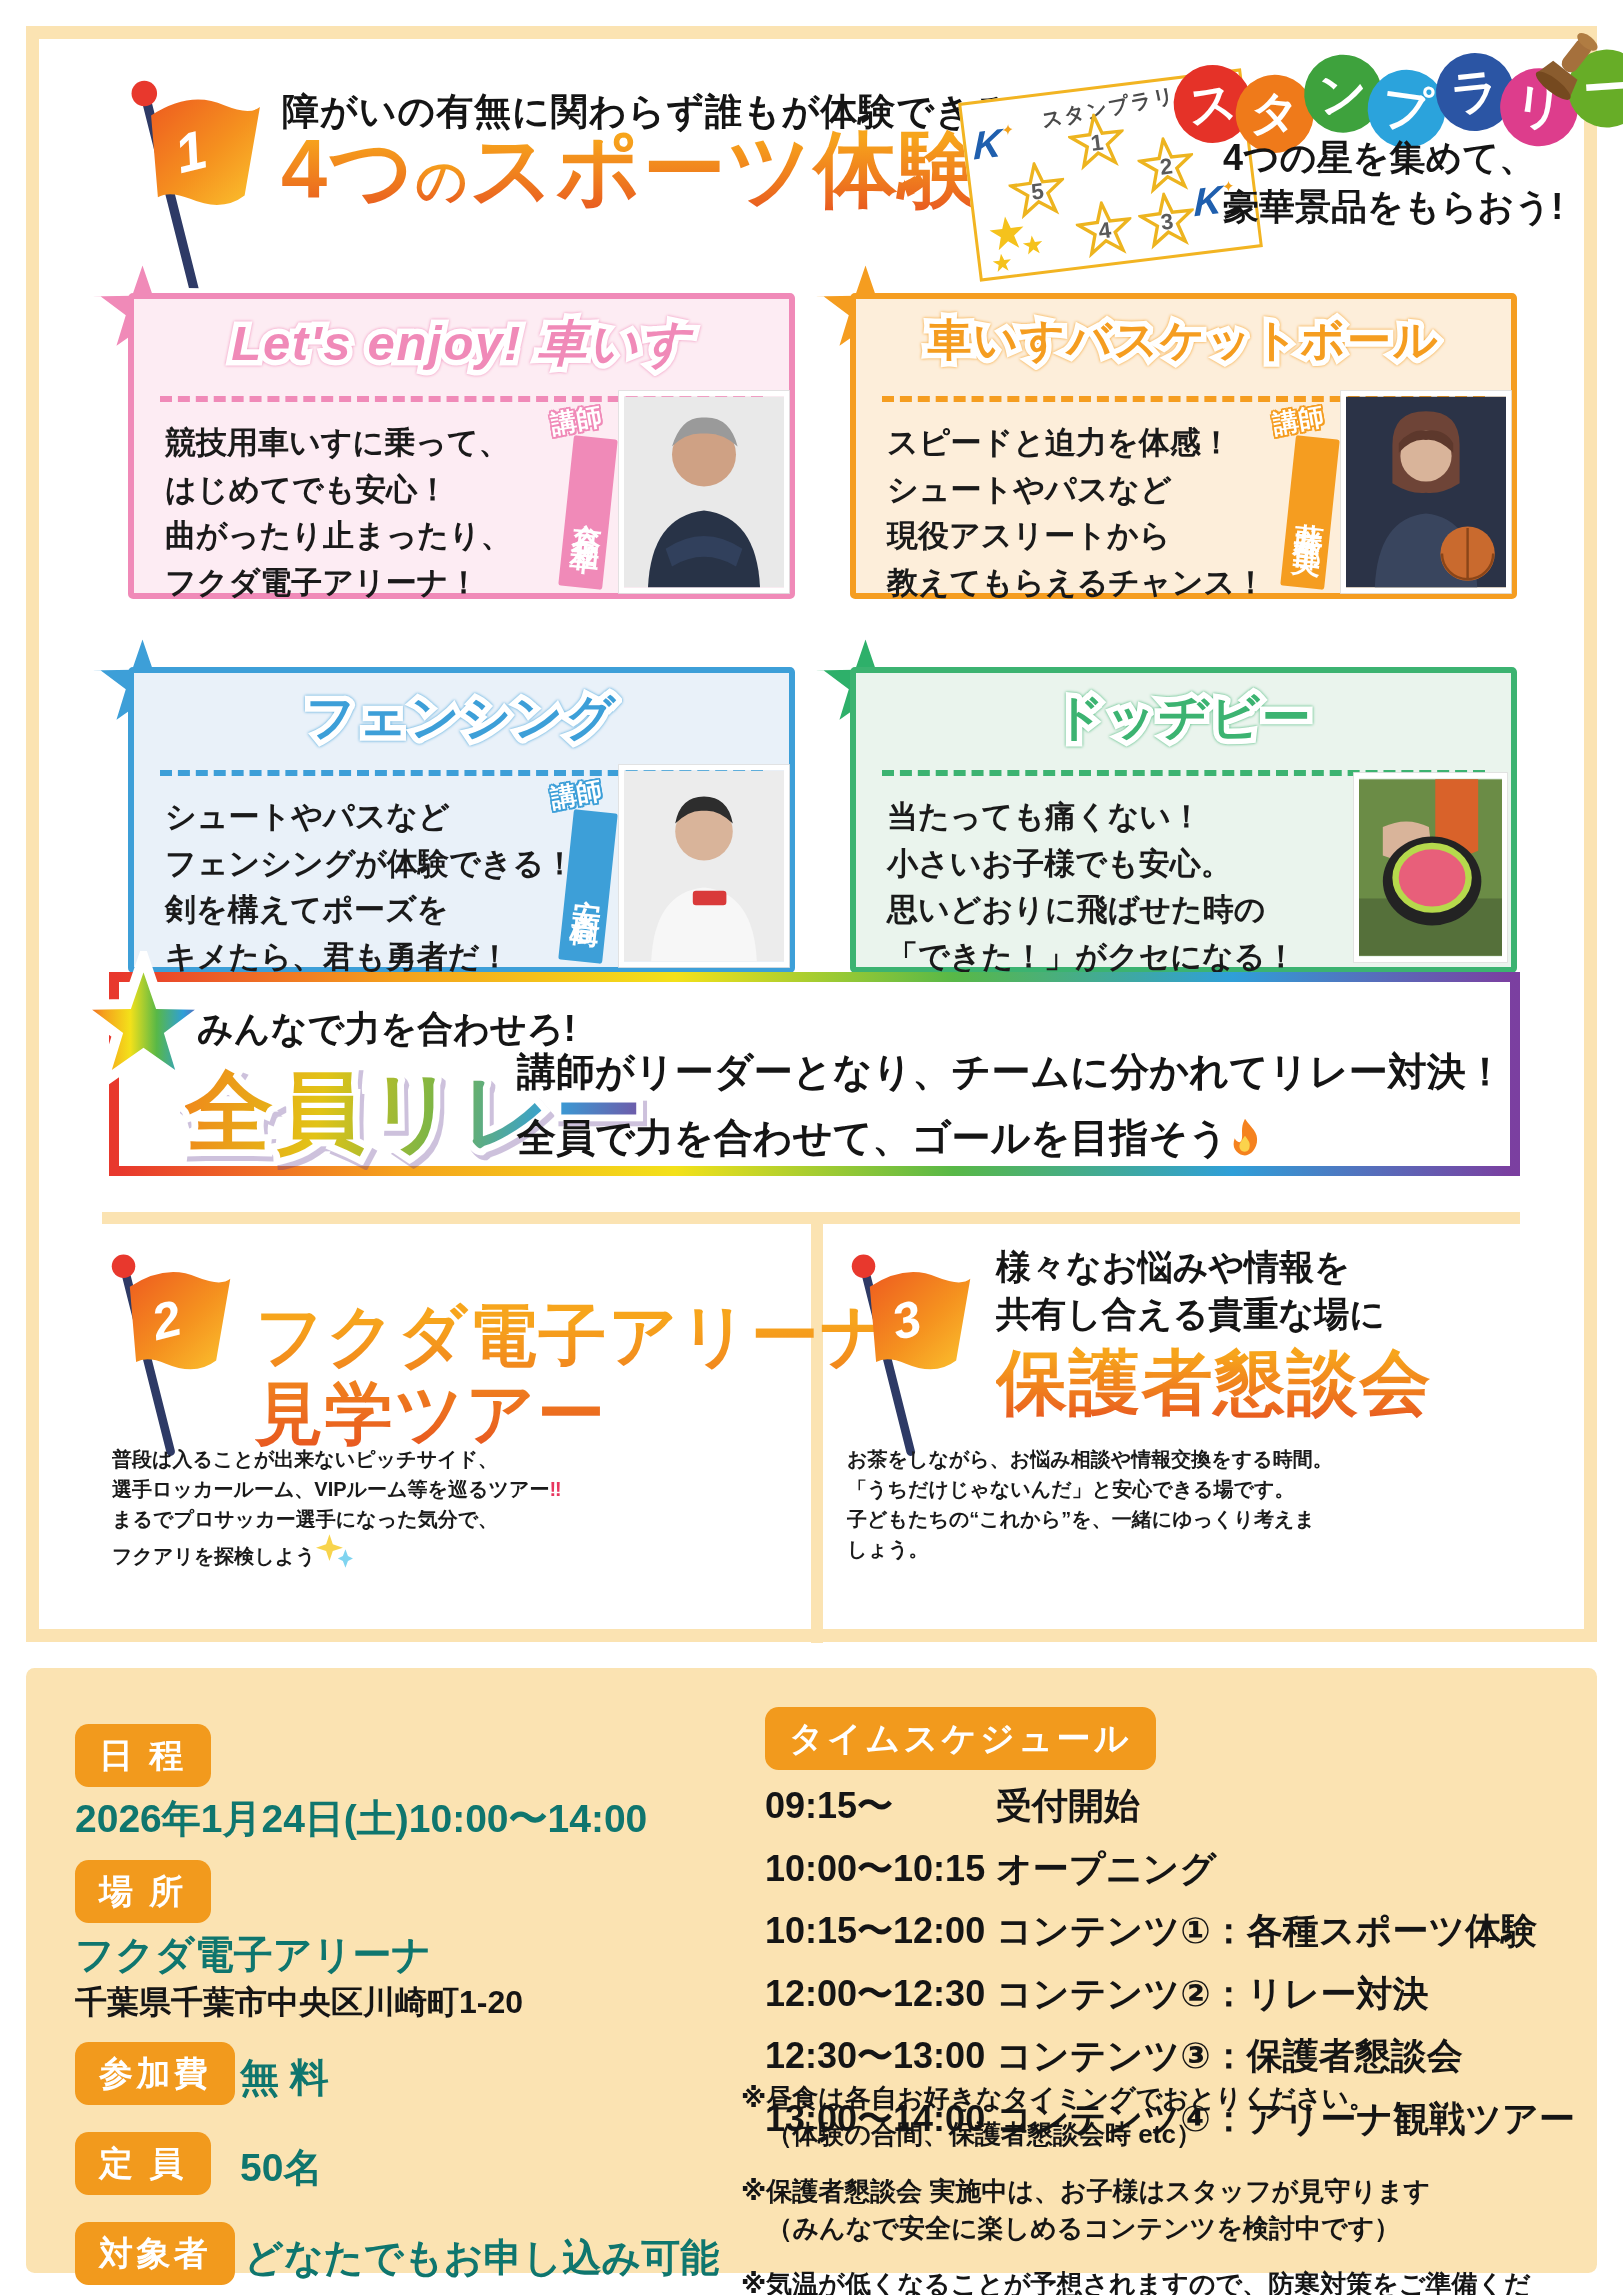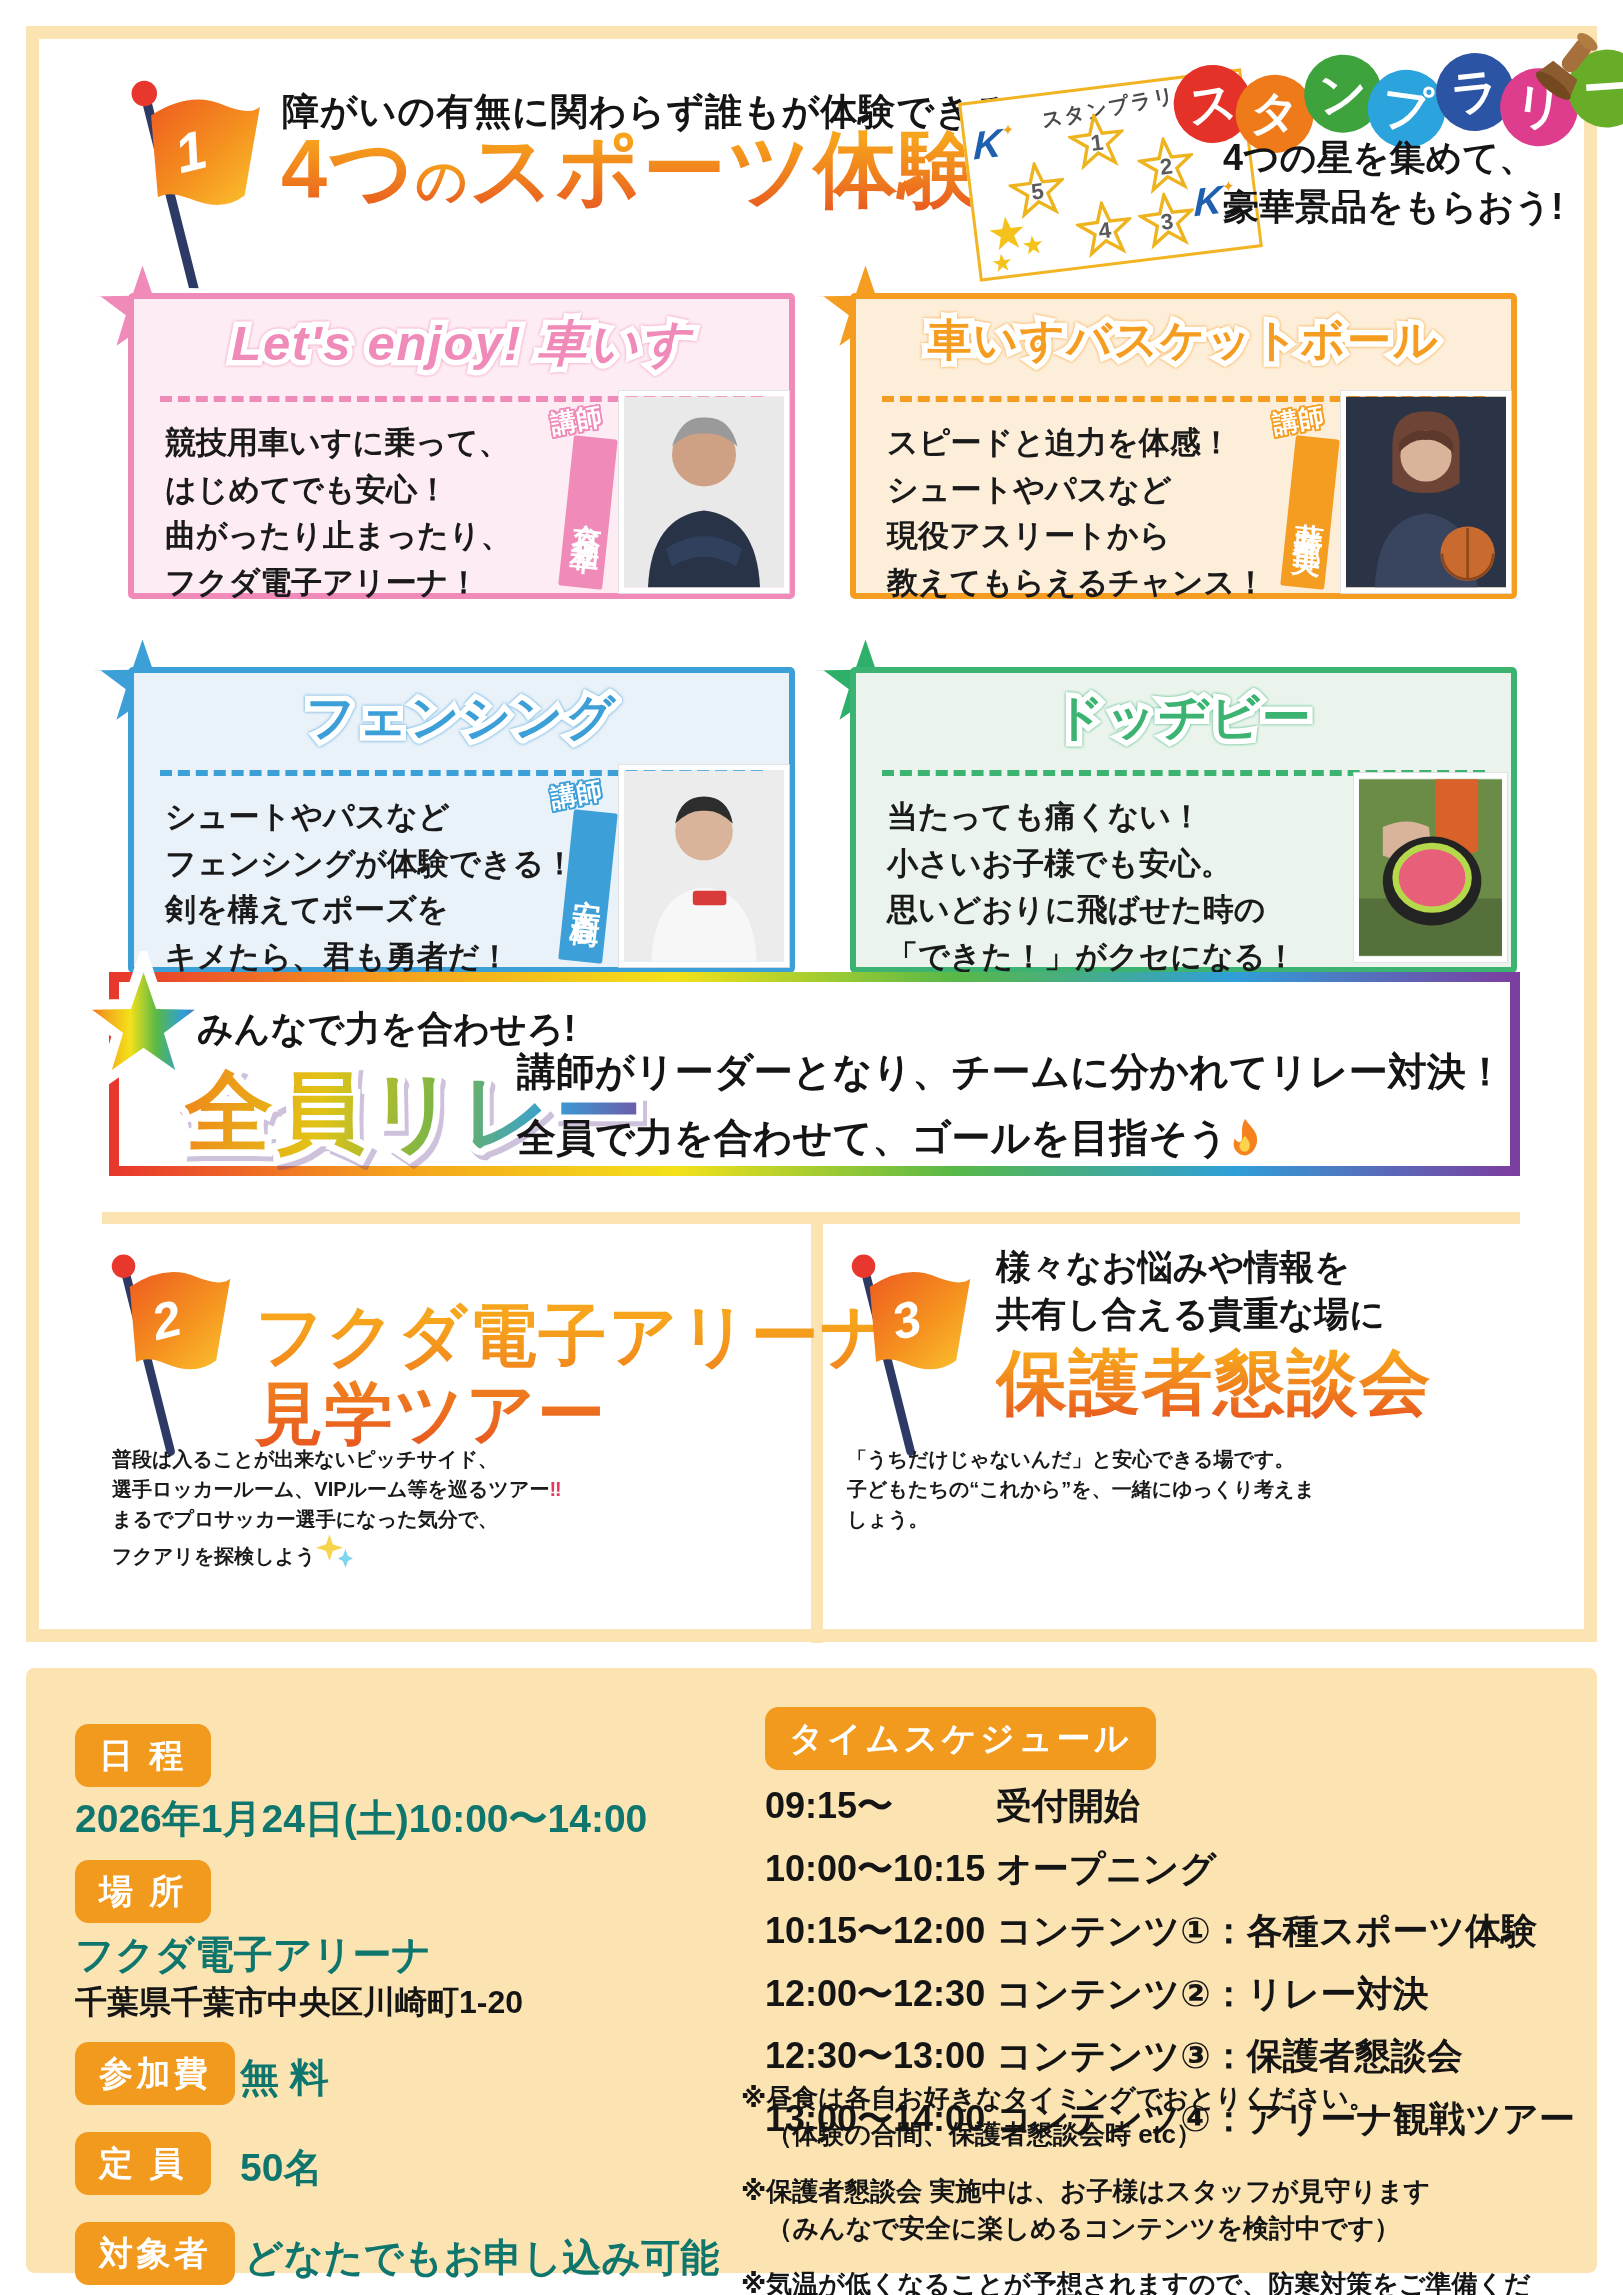--- a/index.html
+++ b/index.html
@@ -312,20 +312,21 @@
     <circle cx="58" cy="32" r="15" fill="#e8382d"></circle>
     <path d="M66 58 Q112 28 152 46 Q182 58 194 48 L176 152 Q150 172 112 156 Q88 146 74 154 Z" fill="url(#flagGrad)"></path>
     <text x="118" y="122" transform="rotate(-14 118 122)" text-anchor="middle" font-size="64" font-weight="900" font-style="italic" fill="#fff">3</text>
   </svg>
   <div class="abs sec-tagline" style="left:996px;top:1243px">
     <div>様々なお悩みや情報を</div>
     <div>共有し合える貴重な場に</div>
   </div>
   <div class="abs sec-title grad-orange" style="left:996px;top:1342px;font-size:71px">保護者懇談会</div>
   <div class="abs sec-body" style="left:847px;top:1444px">
+    <div>お茶をしながら、お悩み相談や情報交換をする時間。</div>
     <div>「うちだけじゃないんだ」と安心できる場です。</div>
     <div>子どもたちの“これから”を、一緒にゆっくり考えま</div>
     <div>しょう。</div>
   </div>
 
   <div class="abs" id="info"></div>
 
   <div class="abs badge" style="left:75px;top:1724px">日 程</div>
   <div class="abs info-value" style="left:75px;top:1792px">2026年1月24日(土)10:00〜14:00</div>
 

